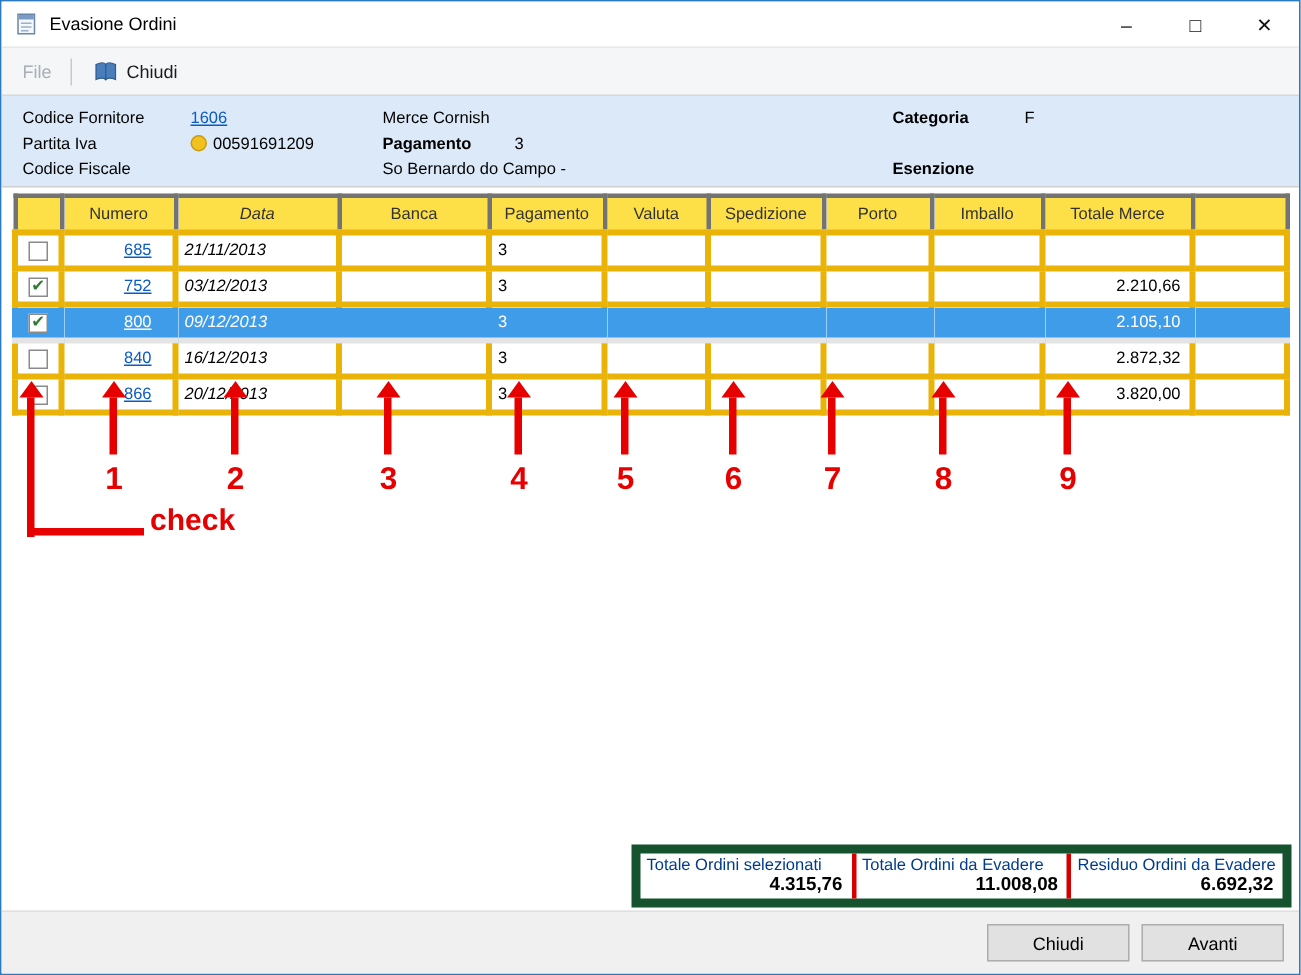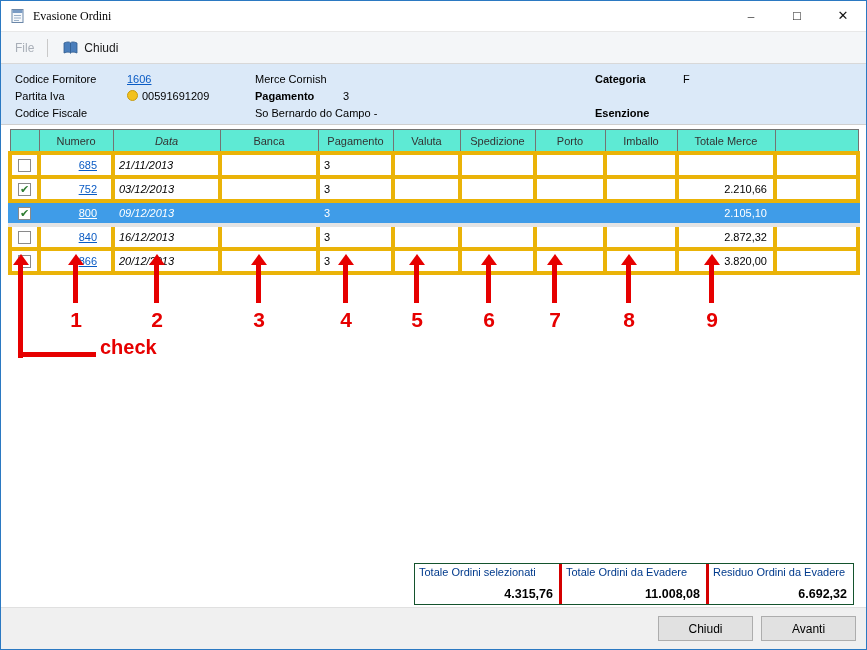--- a/index.html
+++ b/index.html
@@ -1,20 +1,20 @@
 <!DOCTYPE html>
 <html><head>
 <meta charset="utf-8">
 <style>
   html,body{margin:0;padding:0;}
   body{font-family:"Liberation Sans",sans-serif;background:#9a9a9a;}
   .window{width:867px;height:650px;box-sizing:border-box;background:#fff;border:1px solid #2b79c2;position:relative;overflow:hidden;}
 
   
-  .titlebar{height:30px;display:flex;align-items:center;background:#fff;font-family:Liberation Serif, serif;}
+  .titlebar{height:30px;display:flex;align-items:center;background:#fff;}
   .title-icon{margin-left:9px;display:flex;align-items:center;}
   .title-text{margin-left:7px;font-size:12px;color:#000;}
   .title-buttons{margin-left:auto;display:flex;height:100%;}
   .tb-btn{width:46px;display:flex;align-items:center;justify-content:center;font-size:13px;color:#111;cursor:default;}
 
   
   .toolbar{height:31px;background:#f4f6f8;border-top:1px solid #e8e8e8;border-bottom:1px solid #d8d8d8;display:flex;align-items:center;padding:0 8px;font-size:12px;}
   .file-label{color:#a9afb8;padding:0 6px;}
   .separator{width:1px;height:18px;background:#c9c9c9;margin:0 7px;display:inline-block;}
   .chiudi-tool{display:flex;align-items:center;gap:6px;padding:3px 8px;color:#1b1b1b;cursor:default;}
@@ -26,21 +26,21 @@
   .hp-value{width:128px;display:flex;align-items:center;gap:4px;}
   .hp-address{width:340px;color:#000;}
   .hp-rlabel{width:88px;font-weight:bold;color:#000;}
   .hp-rvalue{flex:1;color:#000;}
   .link{color:#0a5bc4;text-decoration:underline;cursor:pointer;}
   .dot{width:9px;height:9px;border-radius:50%;background:#f2c11e;border:1px solid #c79b10;display:inline-block;}
 
   
   .content{position:relative;height:482px;background:#fff;border-top:1px solid #cfcfcf;}
   table.orders{border-collapse:collapse;table-layout:fixed;width:852px;margin:4px 0 0 7px;font-size:11px;}
-  .orders th{height:21px;font-weight:normal;color:#333;background:#5eead4;border:1px solid #737373;text-align:center;padding:0;overflow:hidden;white-space:nowrap;}
+  .orders th{height:21px;font-weight:normal;color:#333;background:#fde047;border:3px solid #737373;text-align:center;padding:0;overflow:hidden;white-space:nowrap;}
   .orders td{height:20px;border:4px solid #eab308;padding:0 4px;color:#000;white-space:nowrap;overflow:hidden;}
   .col0{width:28px;} .col1{width:73px;} .col2{width:106px;font-style:italic;} .col3{width:97px;}
   .col4{width:74px;} .col5{width:66px;} .col6{width:74px;} .col7{width:69px;}
   .col8{width:71px;} .col9{width:97px;} .col10{width:auto;}
   td.col0{text-align:center;padding:0;}
   td.col1{text-align:right;padding-right:14px;}
   td.col9{text-align:right;padding-right:6px;}
   .num-link{color:#0a5bc4;text-decoration:underline;cursor:pointer;}
   .checkbox{display:inline-block;width:13px;height:13px;box-sizing:border-box;border:1px solid #8a8a8a;background:#fff;font-size:11px;line-height:11px;text-align:center;color:#2e7d32;vertical-align:middle;}
   tr.selected td{background:#3f9ce8;color:#fff;border-color:#3f9ce8;border-bottom-color:#e4e4e4;}
@@ -49,21 +49,21 @@
   
   .annotations{position:absolute;left:0;top:0;right:0;bottom:0;pointer-events:none;color:#e60000;}
   .arrow{position:absolute;top:129px;width:16px;}
   .arrow .head{width:0;height:0;border-left:8px solid transparent;border-right:8px solid transparent;border-bottom:11px solid #e60000;}
   .arrow .shaft{width:5px;height:38px;margin-left:5px;background:#e60000;}
   .ann-num{position:absolute;top:183px;transform:translateX(-50%);font-size:21px;font-weight:bold;color:#e60000;}
   .check-hline{position:absolute;left:17px;top:227px;width:78px;height:5px;background:#e60000;}
   .check-label{position:absolute;left:99px;top:211px;font-size:20px;font-weight:bold;color:#e60000;}
 
   
-  .summary{position:absolute;right:12px;bottom:2px;width:440px;height:42px;box-sizing:border-box;display:flex;border:1px solid #14532d;background:#fff;}
+  .summary{position:absolute;right:5px;bottom:2px;width:440px;height:42px;box-sizing:border-box;display:flex;border:6px solid #14532d;background:#fff;justify-content:flex-end;}
   .sum-box{flex:1;display:flex;flex-direction:column;min-width:0;}
   .sum-box + .sum-box{border-left:3px solid #d40000;}
   .sum-label{font-size:11px;color:#003a8c;padding:2px 4px 0;white-space:nowrap;overflow:hidden;}
   .sum-value{margin-top:auto;text-align:right;font-weight:bold;font-size:12.5px;color:#000;padding:0 6px 3px;}
 
   
   .footer{height:45px;background:#f0f0f0;border-top:1px solid #e0e0e0;position:relative;}
   .btn{position:absolute;top:8px;width:95px;height:25px;background:#e1e1e1;border:1px solid #adadad;font-size:12px;font-family:"Liberation Sans",sans-serif;color:#000;cursor:default;}
   .btn-chiudi{right:113px;}
   .btn-avanti{right:10px;}

